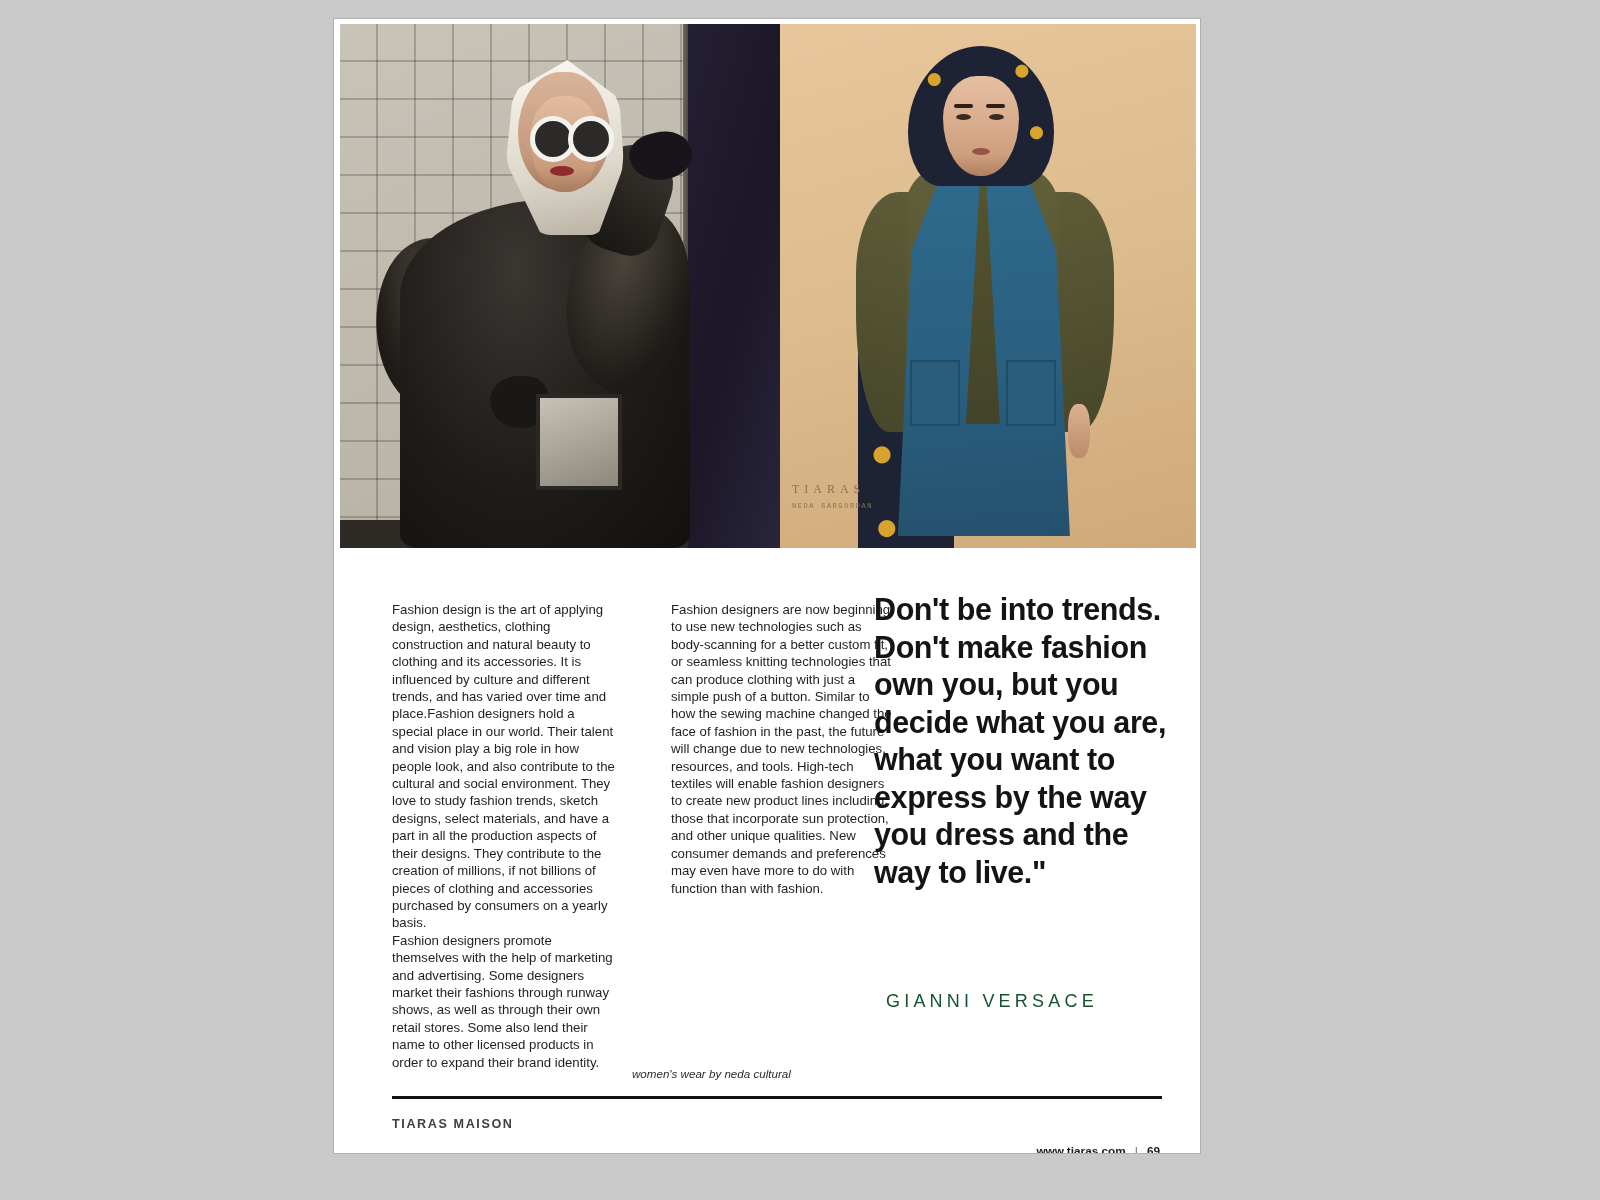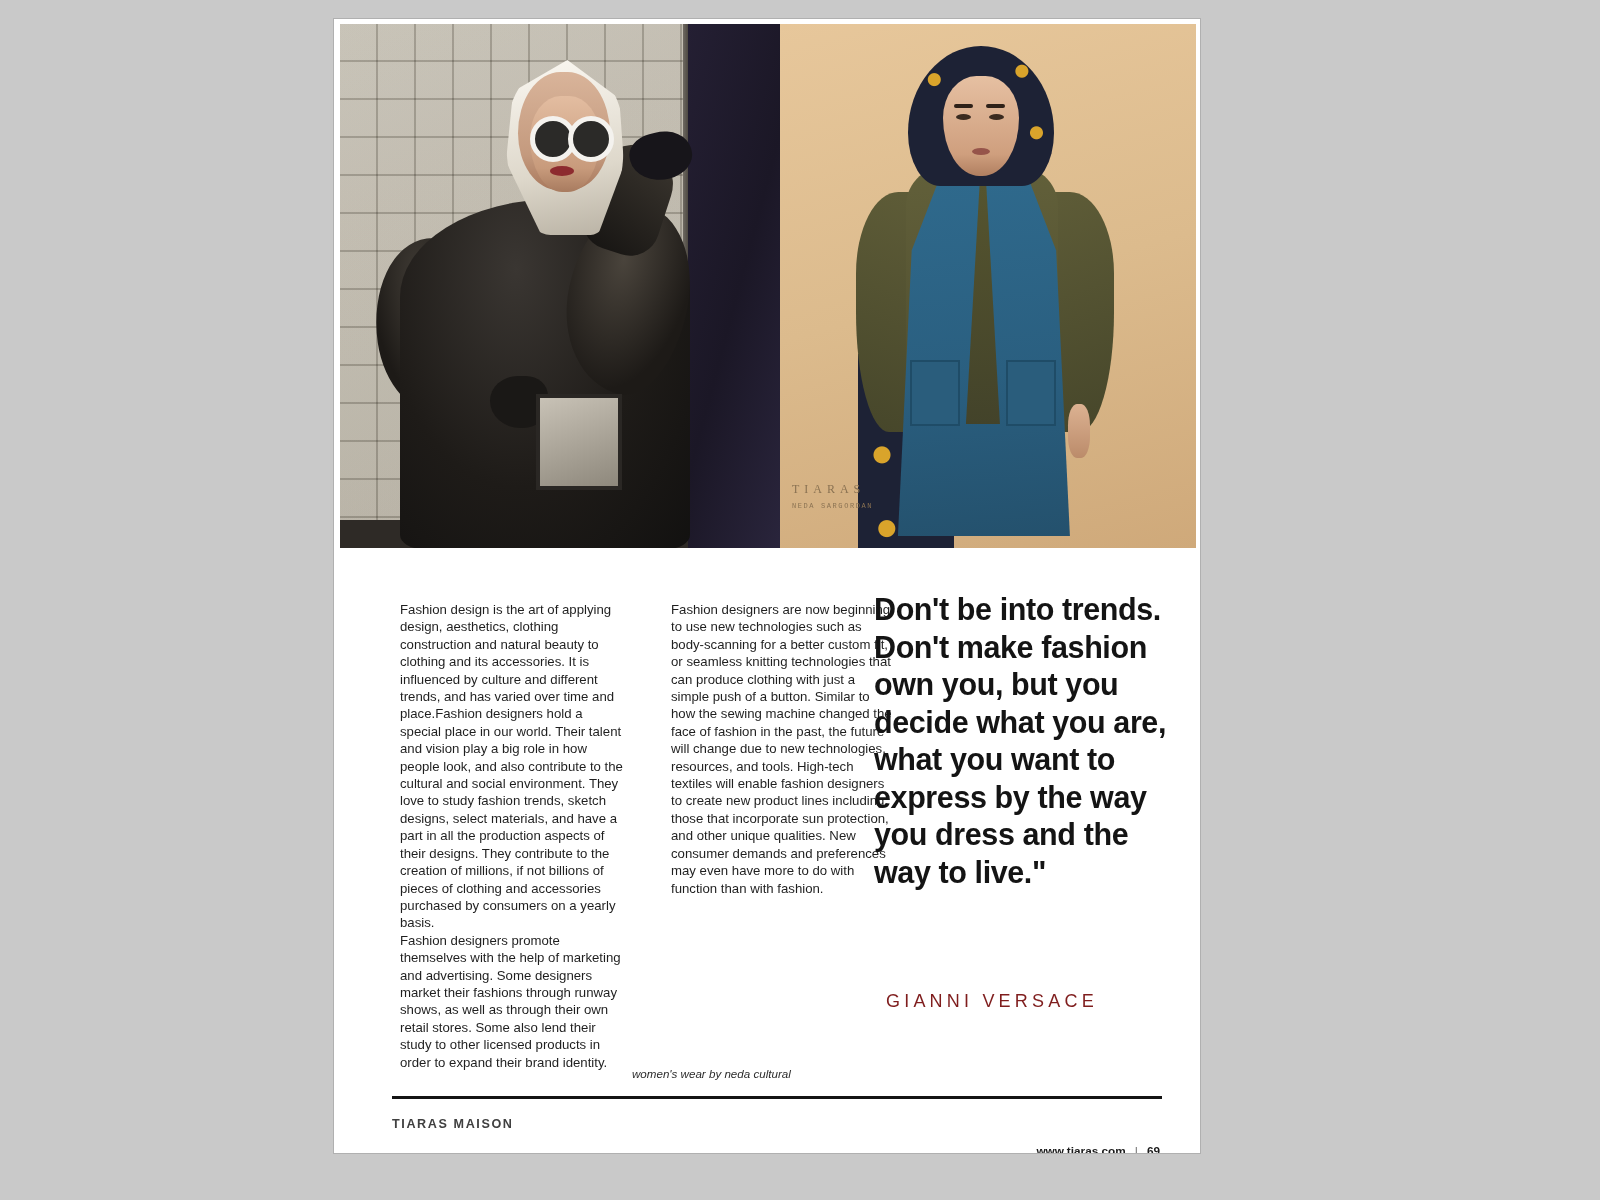--- a/index.html
+++ b/index.html
@@ -211,41 +211,41 @@
   
   .col {
     position: absolute;
     font-family: "Liberation Sans", sans-serif;
     font-size: 13.2px;
     line-height: 17.4px;
     color: #1f1f1f;
     text-align: left;
   }
   .col p { margin: 0; }
-  .col-1 { left: 66px; top: 582px; width: 225px; }
+  .col-1 { left: 58px; top: 582px; width: 225px; }
   .col-2 { left: 292px; top: 582px; width: 222px; margin-left: 45px; }
 
   .caption {
     position: absolute; left: 298px; top: 1048px;
     font-size: 11.6px; font-style: italic; color: #2b2b2b;
     font-family: "Liberation Sans", sans-serif;
   }
 
   .quote {
     position: absolute; left: 540px; top: 572px; width: 300px;
     font-family: "Liberation Sans", sans-serif;
     font-weight: bold;
     font-size: 30.5px;
     line-height: 37.5px;
     letter-spacing: -0.4px;
     color: #141414;
   }
   .attribution {
     position: absolute; left: 552px; top: 972px;
-    font-size: 18px; letter-spacing: 4.2px; color: #7f1d1d;
+    font-size: 18px; letter-spacing: 4.2px; color: #14532d;
     font-family: "Liberation Sans", sans-serif;
   }
 
   .rule {
     position: absolute; left: 58px; top: 1077px; width: 770px; height: 3px;
     background: #141414;
   }
   .footer-left {
     position: absolute; left: 58px; top: 1098px;
     font-size: 12.6px; font-weight: bold; letter-spacing: 1.6px; color: #404040;
@@ -303,21 +303,21 @@
       <div class="r-lip"></div>
       <div class="r-hand"></div>
       <div class="tiaras-mark">TIARAS</div>
       <div class="tiaras-sub">NEDA SARGORDAN</div>
     </div>
 
   </div>
 
   <div class="col col-1">
     <p>Fashion design is the art of applying design, aesthetics, clothing construction and natural beauty to clothing and its accessories. It is influenced by culture and different trends, and has varied over time and place.Fashion designers hold a special place in our world. Their talent and vision play a big role in how people look, and also contribute to the cultural and social environment. They love to study fashion trends, sketch designs, select materials, and have a part in all the production aspects of their designs. They contribute to the creation of millions, if not billions of pieces of clothing and accessories purchased by consumers on a yearly basis.</p>
-    <p>Fashion designers promote themselves with the help of marketing and advertising. Some designers market their fashions through runway shows, as well as through their own retail stores. Some also lend their study to other licensed products in order to expand their brand identity.</p>
+    <p>Fashion designers promote themselves with the help of marketing and advertising. Some designers market their fashions through runway shows, as well as through their own retail stores. Some also lend their name to other licensed products in order to expand their brand identity.</p>
   </div>
 
   <div class="col col-2">
     <p>Fashion designers are now beginning to use new technologies such as body-scanning for a better custom fit, or seamless knitting technologies that can produce clothing with just a simple push of a button. Similar to how the sewing machine changed the face of fashion in the past, the future will change due to new technologies, resources, and tools. High-tech textiles will enable fashion designers to create new product lines including those that incorporate sun protection, and other unique qualities. New consumer demands and preferences may even have more to do with function than with fashion.</p>
   </div>
 
   <div class="caption">women's wear by neda cultural</div>
 
   <div class="quote">Don't be into trends. Don't make fashion own you, but you decide what you are, what you want to express by the way you dress and the way to live."</div>
   <div class="attribution">GIANNI VERSACE</div>

